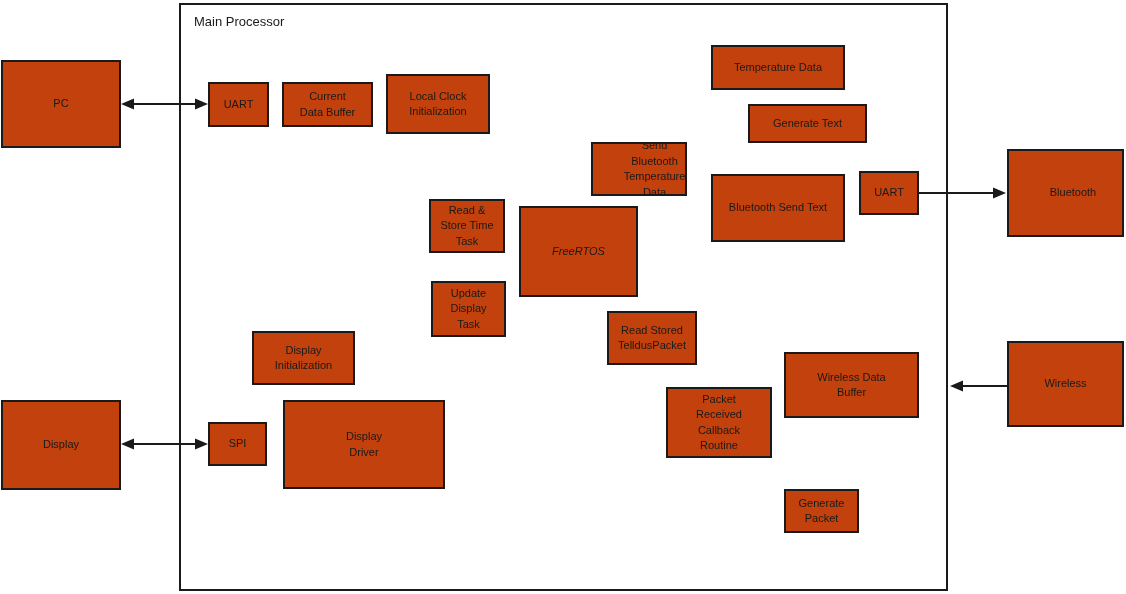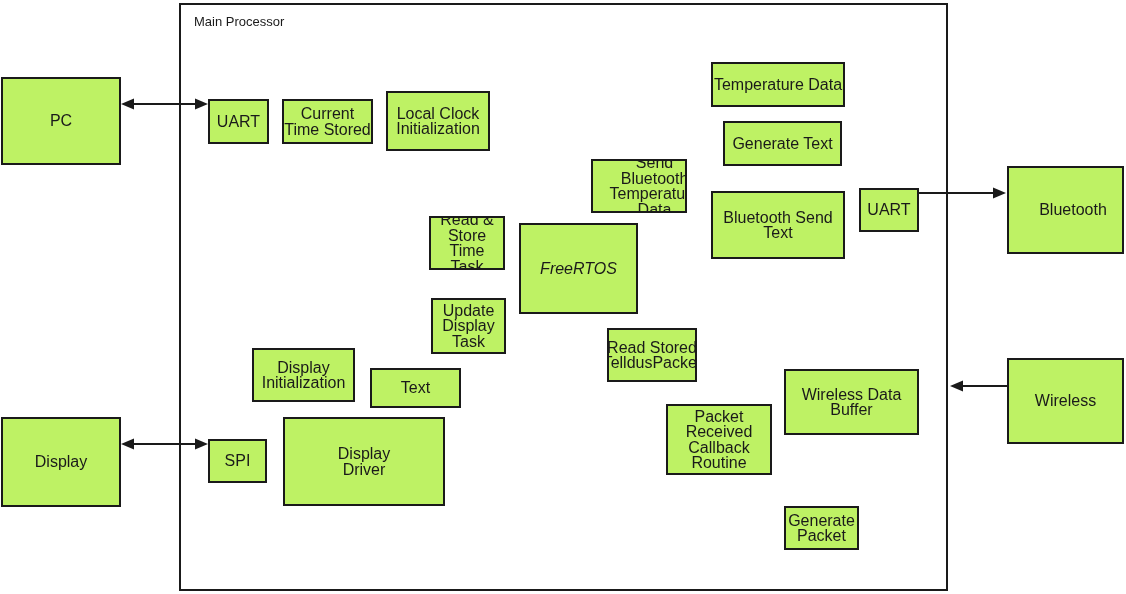--- a/index.html
+++ b/index.html
@@ -25,31 +25,30 @@
   }
   .container-label {
     position: absolute;
     font-size: 13px;
     line-height: 16px;
     white-space: nowrap;
   }
   .node {
     position: absolute;
     border: 2px solid #1a1a1a;
-    background: #bef264;
+    background: #c2410c;
     box-sizing: border-box;
     display: flex;
     align-items: center;
     justify-content: center;
     text-align: center;
-    font-size: 16px;
+    font-size: 11px;
     line-height: 15.5px;
     white-space: pre-line;
     overflow: hidden;
-    margin-top: 17px;
   }
   .arrows {
     position: absolute;
     left: 0;
     top: 0;
     width: 1126px;
     height: 594px;
     pointer-events: none;
   }
 </style>
@@ -61,45 +60,44 @@
   <div class="container-box" style="left:179px; top:3px; width:769px; height:588px;"></div>
   <div class="container-label" style="left:194px; top:14px;">Main Processor</div>
 
   <div class="node" style="left:1px; top:60px; width:120px; height:88px;">PC</div>
   <div class="node" style="left:1px; top:400px; width:120px; height:90px;">Display</div>
   <div class="node" style="left:1007px; top:149px; width:117px; height:88px;padding-left:15px;">Bluetooth</div>
   <div class="node" style="left:1007px; top:341px; width:117px; height:86px;text-align:center;">Wireless</div>
 
   <div class="node" style="left:208px; top:82px; width:61px; height:45px;">UART</div>
   <div class="node" style="left:282px; top:82px; width:91px; height:45px;">Current
-Time Stored</div>
+Data Buffer</div>
   <div class="node" style="left:386px; top:74px; width:104px; height:60px;">Local Clock
 Initialization</div>
 
   <div class="node" style="left:711px; top:45px; width:134px; height:45px;">Temperature Data</div>
-  <div class="node" style="left:723px; top:104px; width:119px; height:45px;">Generate Text</div>
+  <div class="node" style="left:748px; top:104px; width:119px; height:39px;">Generate Text</div>
   <div class="node" style="left:591px; top:142px; width:96px; height:54px;padding-left:31px;">Send Bluetooth
 Temperature
 Data</div>
   <div class="node" style="left:711px; top:174px; width:134px; height:68px;">Bluetooth Send Text</div>
   <div class="node" style="left:859px; top:171px; width:60px; height:44px;">UART</div>
 
   <div class="node" style="left:429px; top:199px; width:76px; height:54px;">Read &amp;
 Store Time
 Task</div>
   <div class="node" style="left:519px; top:206px; width:119px; height:91px;font-style:italic;">FreeRTOS</div>
   <div class="node" style="left:431px; top:281px; width:75px; height:56px;">Update
 Display
 Task</div>
   <div class="node" style="left:607px; top:311px; width:90px; height:54px;">Read Stored
 TelldusPacket</div>
 
   <div class="node" style="left:252px; top:331px; width:103px; height:54px;">Display
 Initialization</div>
-  <div class="node" style="left:370px; top:351px; width:91px; height:40px;">Text</div>
   <div class="node" style="left:283px; top:400px; width:162px; height:89px;">Display
 Driver</div>
   <div class="node" style="left:208px; top:422px; width:59px; height:44px;">SPI</div>
 
   <div class="node" style="left:666px; top:387px; width:106px; height:71px;">Packet
 Received
 Callback
 Routine</div>
   <div class="node" style="left:784px; top:352px; width:135px; height:66px;">Wireless Data
 Buffer</div>

